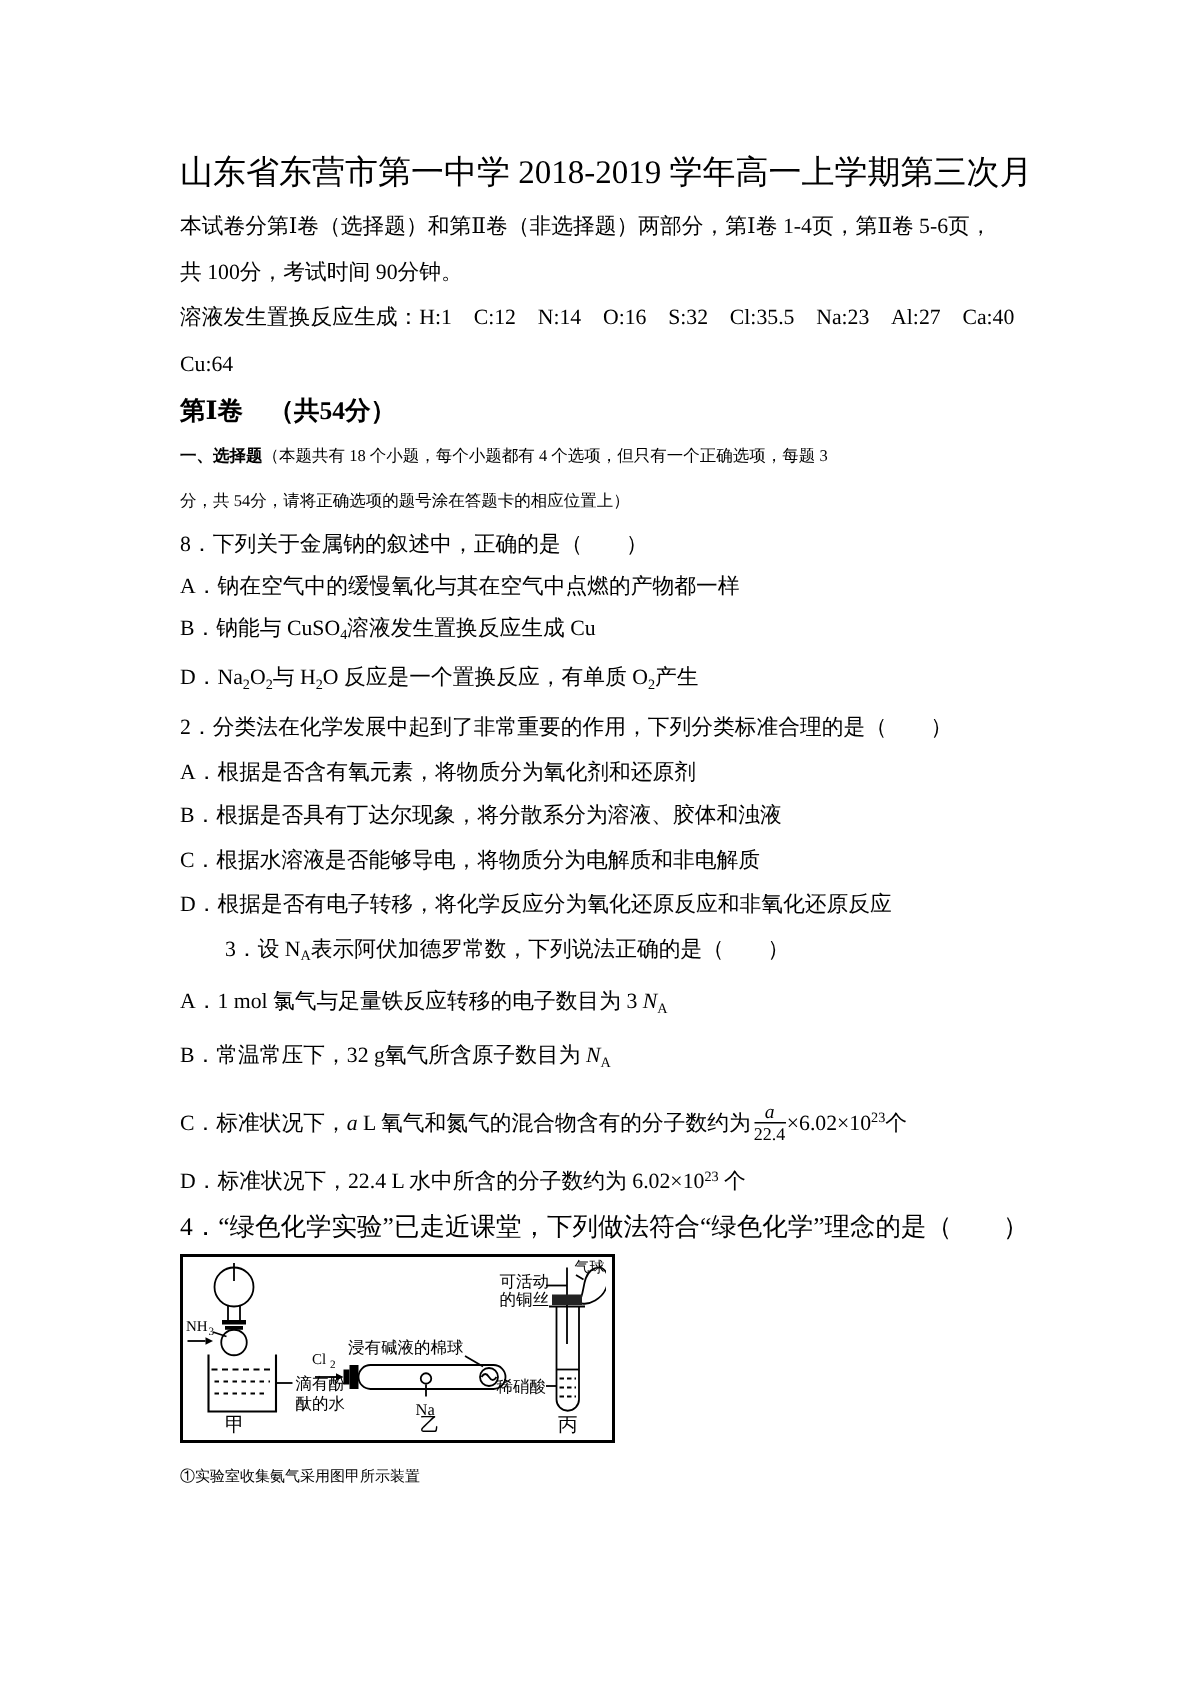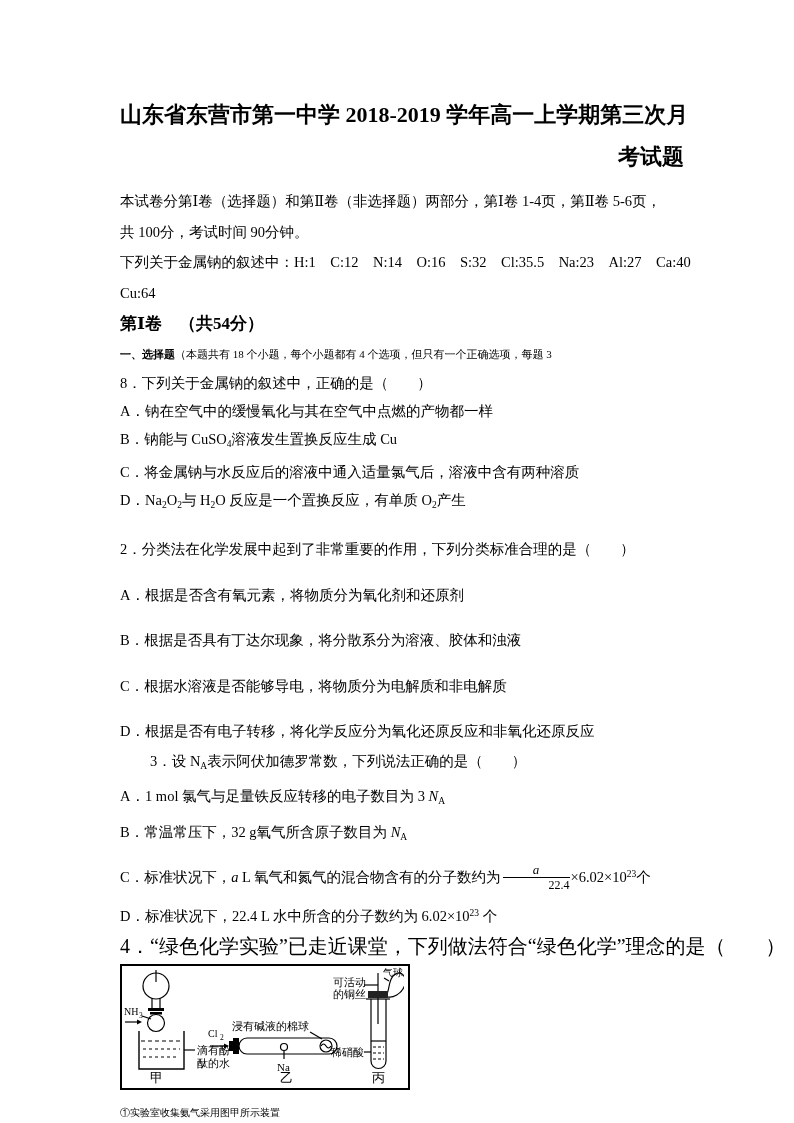--- a/index.html
+++ b/index.html
@@ -2,70 +2,69 @@
 <html><head>
 <meta charset="utf-8">
 <style>
   html,body{margin:0;padding:0;background:#e8e8e8;}
   .page{
     width:794px;height:1123px;background:#ffffff;color:#000;
     font-family:"Liberation Serif","DejaVu Serif",serif;
     margin:0 auto;position:relative;overflow:hidden;
   }
   .content{padding:94px 110px 0 120px;}
-  .t-line{font-size:22px;font-weight:bold;line-height:42px;text-align:right;white-space:nowrap;}
+  .t-line{font-size:22px;font-weight:normal;line-height:42px;text-align:left;white-space:nowrap;}
   .t2{margin-bottom:8px;}
   .p{font-size:14.5px;line-height:30.5px;white-space:nowrap;}
   .sec{font-size:17px;font-weight:bold;text-align:left;line-height:31px;white-space:nowrap;}
   .instr{font-size:11px;line-height:30px;white-space:nowrap;}
   .instr b{font-weight:bold;}
   .q1{font-size:14.5px;line-height:28px;white-space:nowrap;}
-  .q2{font-size:14.5px;line-height:29.5px;white-space:nowrap;margin-top:16px;}
+  .q2{font-size:14.5px;line-height:29.5px;white-space:nowrap;}
   .q3{font-size:14.5px;line-height:31px;white-space:nowrap;}
   .q3s{line-height:29px;margin-left:30px;}
   .tall{line-height:42px;}
-  .q4{font-size:20px;line-height:28px;white-space:nowrap;text-align:right;}
+  .q4{font-size:17px;line-height:28px;white-space:nowrap;text-align:right;}
   sub,sup{font-size:9.5px;}
   sub{vertical-align:-3px;}
   sup{vertical-align:5px;}
   i{font-style:italic;}
   .frac{display:inline-block;vertical-align:middle;text-align:center;line-height:1;margin:0 1px 3px 2px;}
   .frac .num{display:block;border-bottom:1px solid #000;padding:0 3px 1px;font-size:13px;}
   .frac .num.it{font-style:italic;}
-  .frac .den{display:block;font-size:12px;padding-top:1px;margin-left:46px;}
+  .frac .den{display:block;font-size:12px;padding-top:1px;}
   .figure-box{width:286px;height:122px;border:2px solid #000;margin:4px 0 0 0;background:#fff;}
   .figure-box svg{display:block;}
   .fig-label{font-size:11px;font-family:"Liberation Serif","DejaVu Serif",serif;}
   .fig-label-sm{font-size:10px;font-family:"Liberation Serif","DejaVu Serif",serif;}
   .fig-sub{font-size:7.5px;font-family:"Liberation Serif","DejaVu Serif",serif;}
   .fig-cap{font-size:13px;font-family:"Liberation Serif","DejaVu Serif",serif;}
   .footnote{font-size:10px;line-height:30px;margin-top:8px;white-space:nowrap;}
 </style>
 </head>
 <body>
 
 <div class="page">
   <div class="content">
 
     <div class="t-line">山东省东营市第一中学 2018-2019 学年高一上学期第三次月</div>
-    <div class="t-line t2">考试题</div>
 
     <div class="p">本试卷分第Ⅰ卷（选择题）和第Ⅱ卷（非选择题）两部分，第Ⅰ卷 1-4页，第Ⅱ卷 5-6页，</div>
     <div class="p">共 100分，考试时间 90分钟。</div>
-    <div class="p">下列关于金属钠的叙述中：H:1　C:12　N:14　O:16　S:32　Cl:35.5　Na:23　Al:27　Ca:40</div>
+    <div class="p">溶液发生置换反应生成：H:1　C:12　N:14　O:16　S:32　Cl:35.5　Na:23　Al:27　Ca:40</div>
     <div class="p">Cu:64</div>
 
     <div class="sec">第Ⅰ卷　（共54分）</div>
 
     <div class="instr"><b>一、选择题</b><span>（本题共有 18 个小题，每个小题都有 4 个选项，但只有一个正确选项，每题 3</span></div>
+    <div class="instr">分，共 54分，请将正确选项的题号涂在答题卡的相应位置上）</div>
 
     <div class="q1">8．下列关于金属钠的叙述中，正确的是（　　）</div>
     <div class="q1">A．钠在空气中的缓慢氧化与其在空气中点燃的产物都一样</div>
     <div class="q1">B．钠能与 CuSO<sub>4</sub>溶液发生置换反应生成 Cu</div>
-    <div class="q1">C．将金属钠与水反应后的溶液中通入适量氯气后，溶液中含有两种溶质</div>
     <div class="q1">D．Na<sub>2</sub>O<sub>2</sub>与 H<sub>2</sub>O 反应是一个置换反应，有单质 O<sub>2</sub>产生</div>
 
     <div class="q2">2．分类法在化学发展中起到了非常重要的作用，下列分类标准合理的是（　　）</div>
     <div class="q2">A．根据是否含有氧元素，将物质分为氧化剂和还原剂</div>
     <div class="q2">B．根据是否具有丁达尔现象，将分散系分为溶液、胶体和浊液</div>
     <div class="q2">C．根据水溶液是否能够导电，将物质分为电解质和非电解质</div>
     <div class="q2">D．根据是否有电子转移，将化学反应分为氧化还原反应和非氧化还原反应</div>
 
     <div class="q3 q3s">3．设 N<sub>A</sub>表示阿伏加德罗常数，下列说法正确的是（　　）</div>
     <div class="q3">A．1 mol 氯气与足量铁反应转移的电子数目为 3 <i>N</i><sub>A</sub></div>

